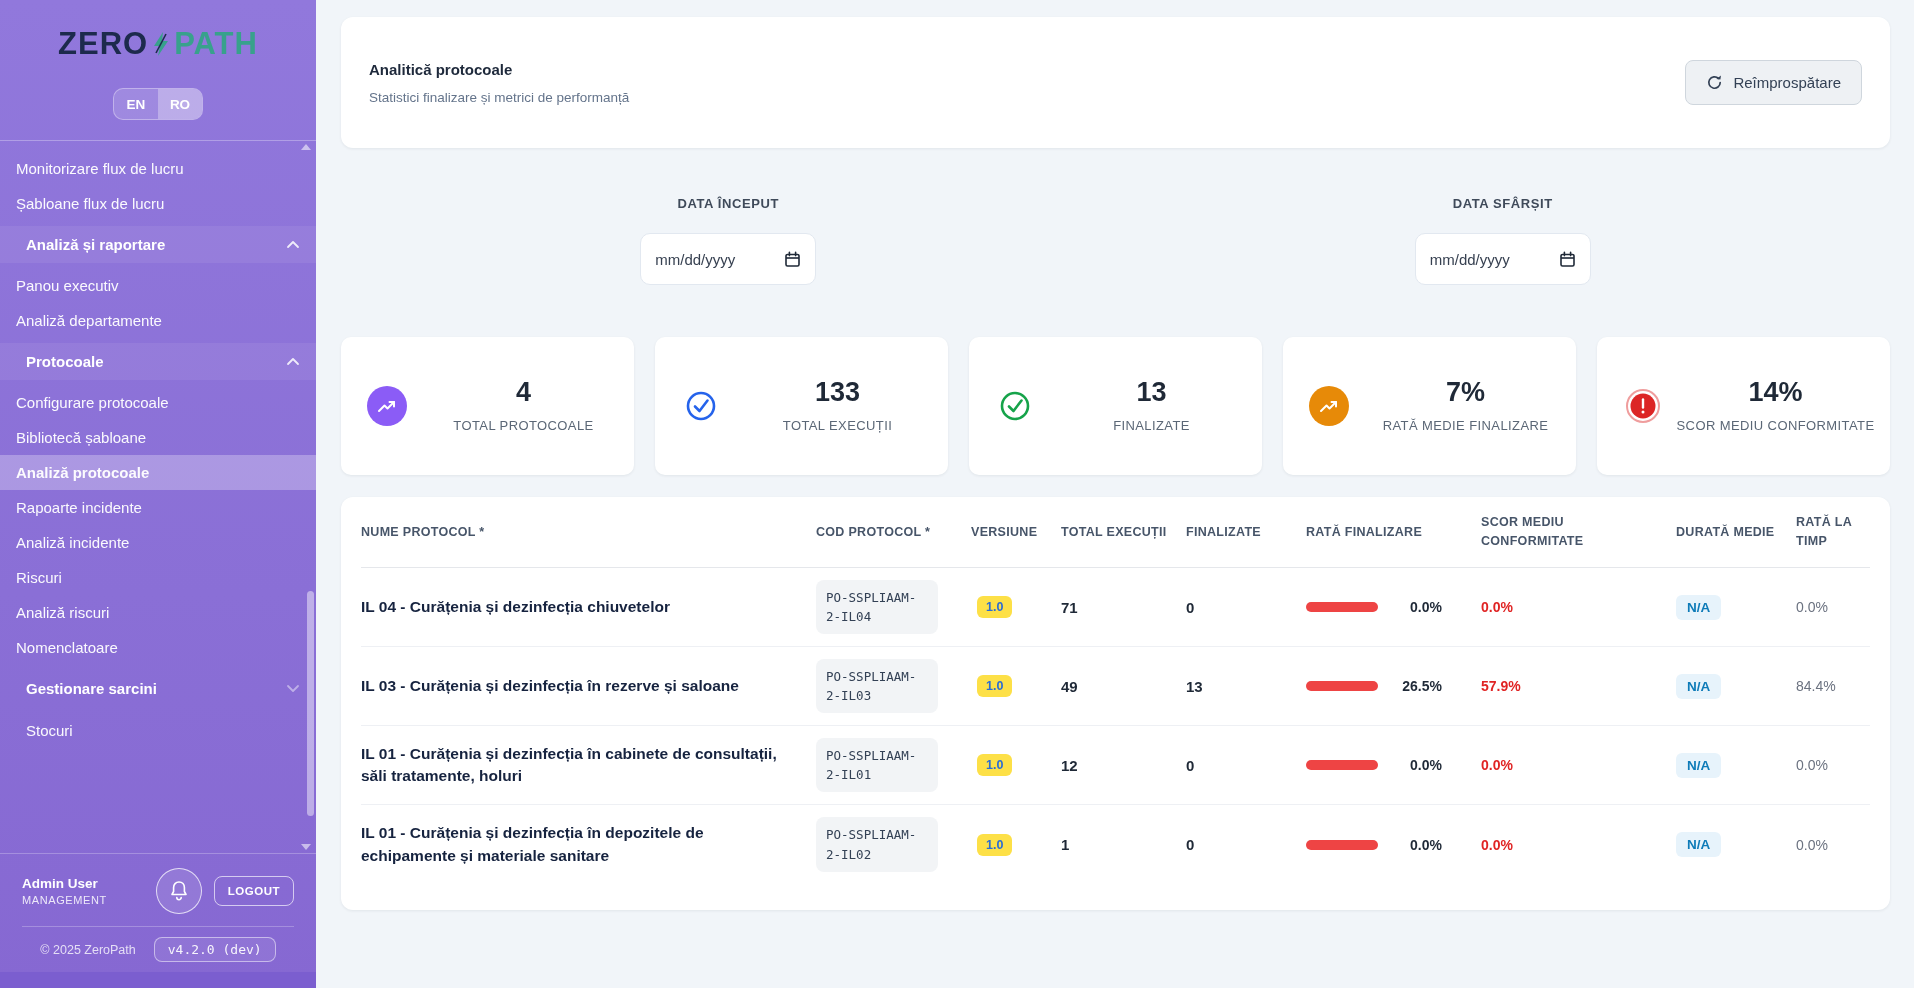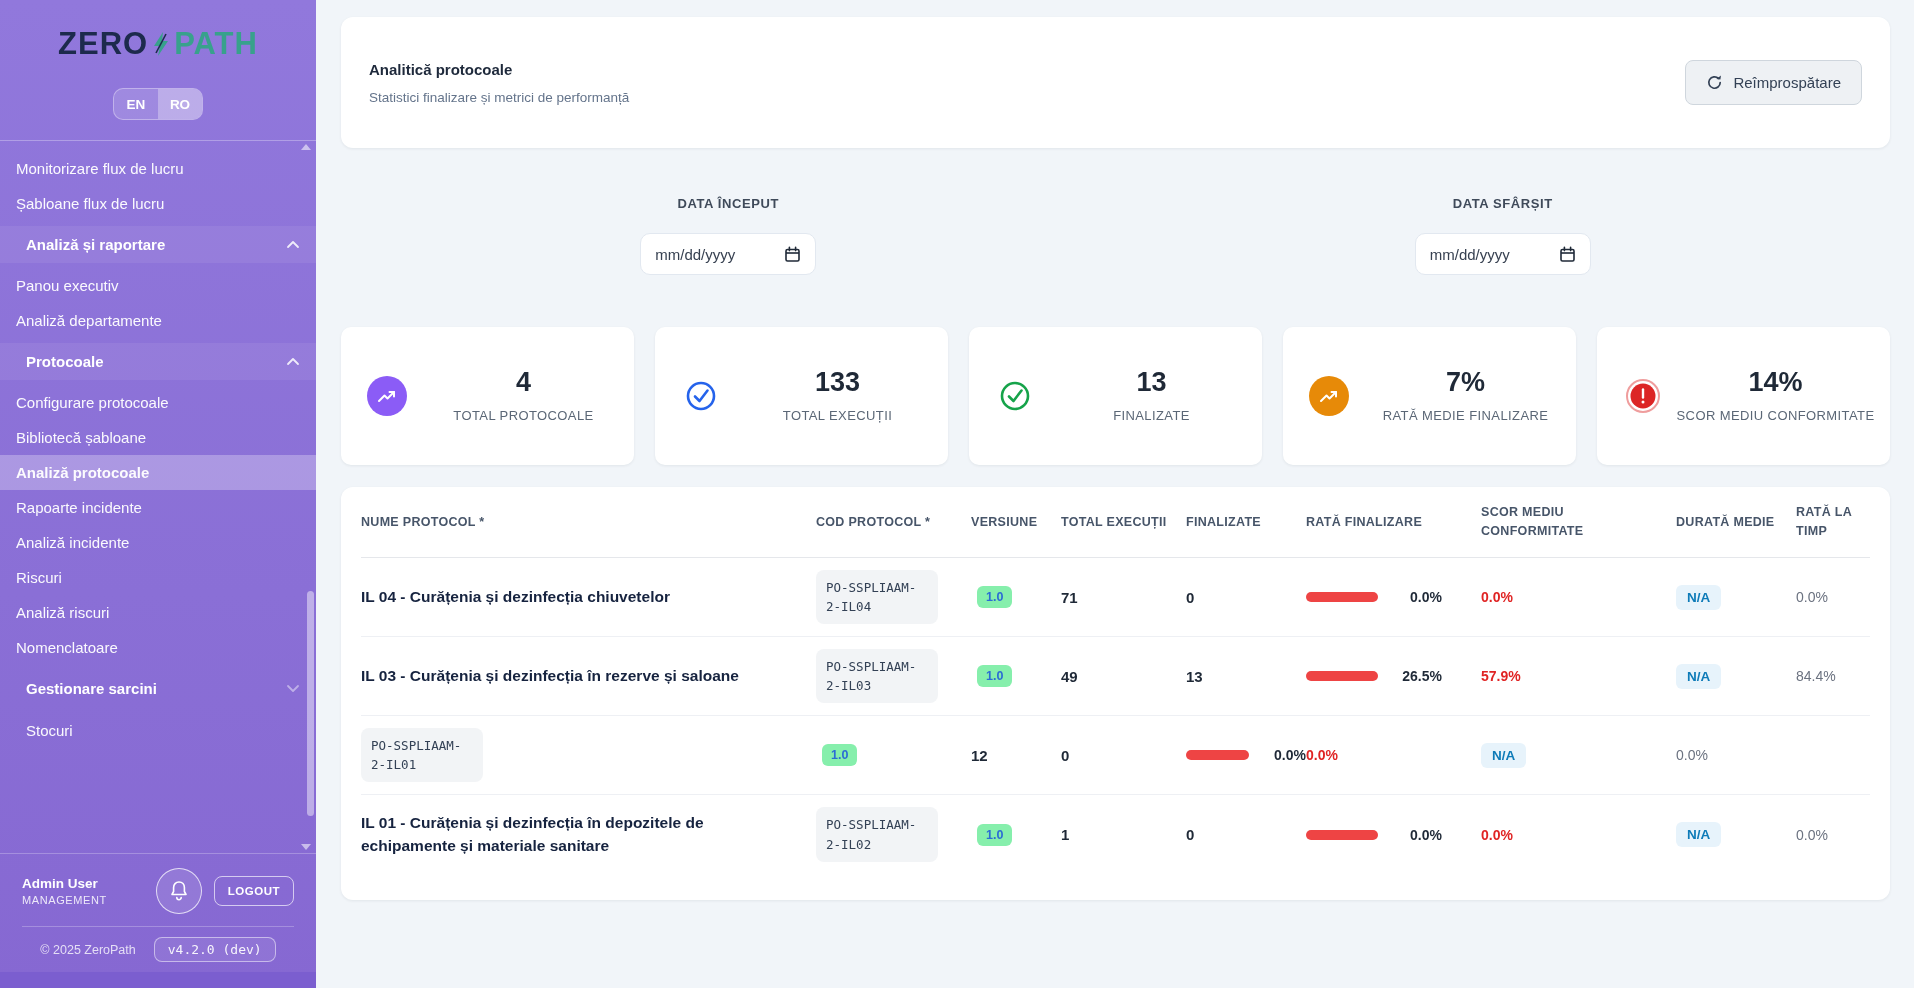--- a/index.html
+++ b/index.html
@@ -63,21 +63,21 @@
                padding:0 28px; }
   .page-title { font-size:15px; font-weight:700; color:#1e293b; }
   .page-sub { font-size:13.5px; color:#64748b; margin-top:12px; }
   .refresh-btn { display:flex; align-items:center; gap:10px; background:#eef1f4; border:1px solid #cfd6dd;
                  border-radius:8px; padding:13px 20px; font-size:15px; color:#334155; cursor:pointer;
                  font-family:"Liberation Sans",sans-serif; }
 
   .filters { display:flex; margin-top:48px; }
   .filter-col { flex:1; display:flex; flex-direction:column; align-items:center; }
   .filter-label { font-size:13px; font-weight:700; color:#3f4a5a; letter-spacing:0.6px; }
-  .date-input { margin-top:22px; width:176px; height:42px; background:#fff; border:1px solid #e2e8f0;
+  .date-input { margin-top:22px; width:176px; height:52px; background:#fff; border:1px solid #e2e8f0;
                 border-radius:10px; display:flex; align-items:center; justify-content:space-between;
                 padding:0 14px; cursor:text; }
   .date-input input { border:none; outline:none; width:100px; font-size:15px; color:#374151;
                       font-family:"Liberation Sans",sans-serif; background:transparent; }
   .date-input input::placeholder { color:#374151; opacity:1; }
 
   .stats { display:grid; grid-template-columns:repeat(5,1fr); gap:21px; margin-top:52px; }
   .stat-card { background:#fff; border-radius:10px; box-shadow:0 1px 3px rgba(15,23,42,0.07);
                height:138px; position:relative; display:flex; align-items:center; }
   .stat-icon { position:absolute; left:26px; top:50%; transform:translateY(-50%); width:40px; height:40px;
@@ -92,21 +92,21 @@
            align-items:center; }
   .thead { min-height:71px; border-bottom:1px solid #e5e7eb; }
   .th { font-size:12.5px; font-weight:700; color:#475569; letter-spacing:0.3px; line-height:1.5;
         padding-right:10px; }
   .trow { min-height:79px; border-bottom:1px solid #eef0f4; }
   .trow:last-child { border-bottom:none; }
   .td-name { font-size:15.5px; font-weight:700; color:#16233f; line-height:1.45; padding-right:24px; }
   .code-badge { display:inline-block; background:#f2f4f6; border-radius:8px; padding:8px 10px;
                 font-family:"DejaVu Sans Mono", monospace; font-size:12.5px; color:#334155;
                 max-width:122px; line-height:1.55; overflow-wrap:break-word; }
-  .ver-badge { display:inline-block; background:#86efac; color:#2b6cd4; font-size:12.5px; font-weight:600;
+  .ver-badge { display:inline-block; background:#fde047; color:#2b6cd4; font-size:12.5px; font-weight:600;
                border-radius:6px; padding:4px 9px; margin-left:6px; }
   .num { font-size:15px; font-weight:600; color:#1f2937; }
   .rate-cell { display:flex; align-items:center; gap:12px; }
   .bar { width:72px; height:10px; border-radius:6px; background:#ee4444; }
   .rate-pct { width:52px; text-align:right; font-size:14px; font-weight:600; color:#1f2937; }
   .score { font-size:14px; font-weight:700; color:#e02424; }
   .na-badge { display:inline-block; background:#e7f3fb; color:#0e7bb8; font-size:13.5px; font-weight:600;
               border-radius:6px; padding:5px 11px; }
   .ontime { font-size:14px; font-weight:500; color:#6b7280; }
 </style>
@@ -335,20 +335,21 @@
       <div class="rate-cell">
         <span class="bar"></span>
         <span class="rate-pct">26.5%</span>
       </div>
       <div class="score">57.9%</div>
       <div><span class="na-badge">N/A</span></div>
       <div class="ontime">84.4%</div>
     </div>
 
     <div class="tgrid trow">
+      <div class="td-name">IL 01 - Curățenia și dezinfecția în cabinete de consultații, săli tratamente, holuri</div>
       <div><span class="code-badge">PO-SSPLIAAM-2-IL01</span></div>
       <div><span class="ver-badge">1.0</span></div>
       <div class="num">12</div>
       <div class="num">0</div>
       <div class="rate-cell">
         <span class="bar"></span>
         <span class="rate-pct">0.0%</span>
       </div>
       <div class="score">0.0%</div>
       <div><span class="na-badge">N/A</span></div>

